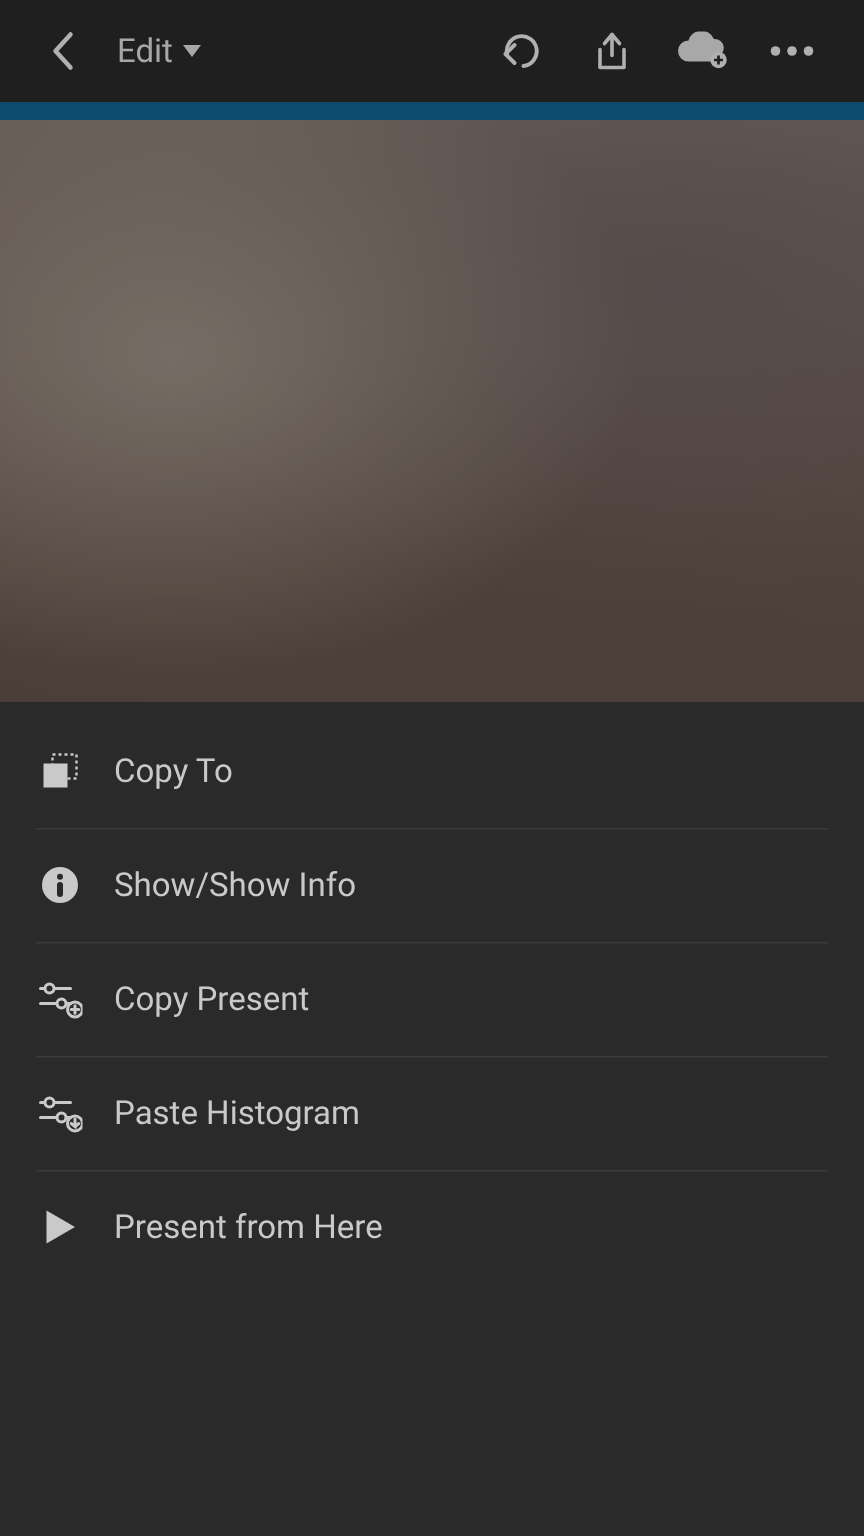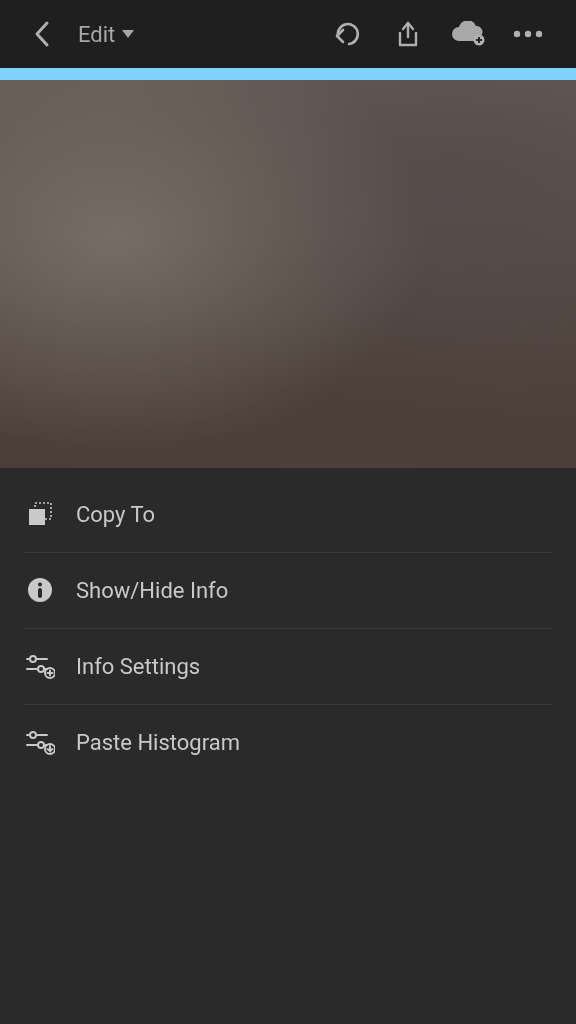--- a/index.html
+++ b/index.html
@@ -9,21 +9,21 @@
     height: 1024px;
     background: #000;
     font-family: -apple-system, BlinkMacSystemFont, "Segoe UI", Roboto, Helvetica, Arial, sans-serif;
     overflow: hidden;
     color: #b0b0b0;
   }
   .app {
     position: relative;
     width: 576px;
     height: 1024px;
-    background: #7dd3fc;
+    background: #0c4a6e;
   }
 
   
   .topbar {
     position: absolute;
     top: 0; left: 0; right: 0;
     height: 68px;
     background: #1f1f1f;
     display: flex;
     align-items: center;
@@ -164,49 +164,57 @@
 
 
     <div class="menu-item">
       <span class="menu-icon">
         <svg width="28" height="28" viewBox="0 0 28 28">
           <circle cx="14" cy="14" r="12" fill="currentColor"></circle>
           <circle cx="14" cy="8.5" r="2" fill="#2a2a2a"></circle>
           <rect x="12" y="12" width="4" height="10" rx="2" fill="#2a2a2a"></rect>
         </svg>
       </span>
-      <span class="menu-label">Show/Hide Info</span>
+      <span class="menu-label">Show/Show Info</span>
     </div>
 
 
     <div class="menu-item">
       <span class="menu-icon">
         <svg width="30" height="28" viewBox="0 0 30 28" fill="none" stroke="currentColor" stroke-width="2" stroke-linecap="round">
           <line x1="2" y1="7" x2="22" y2="7"></line>
           <circle cx="8" cy="7" r="3" fill="#2a2a2a"></circle>
           <line x1="2" y1="17" x2="22" y2="17"></line>
           <circle cx="16" cy="17" r="3" fill="#2a2a2a"></circle>
           <circle cx="25" cy="21" r="5" fill="none"></circle>
           <line x1="25" y1="18.5" x2="25" y2="23.5"></line>
           <line x1="22.5" y1="21" x2="27.5" y2="21"></line>
         </svg>
       </span>
-      <span class="menu-label">Info Settings</span>
+      <span class="menu-label">Copy Present</span>
     </div>
 
     <div class="menu-item">
       <span class="menu-icon">
         <svg width="30" height="28" viewBox="0 0 30 28" fill="none" stroke="currentColor" stroke-width="2" stroke-linecap="round">
           <line x1="2" y1="7" x2="22" y2="7"></line>
           <circle cx="8" cy="7" r="3" fill="#2a2a2a"></circle>
           <line x1="2" y1="17" x2="22" y2="17"></line>
           <circle cx="16" cy="17" r="3" fill="#2a2a2a"></circle>
           <circle cx="25" cy="21" r="5" fill="none"></circle>
           <polyline points="25,18 25,23 22.5,21" fill="none"></polyline>
           <polyline points="25,23 27.5,21" fill="none"></polyline>
         </svg>
       </span>
       <span class="menu-label">Paste Histogram</span>
     </div>
 
+    <div class="menu-item">
+      <span class="menu-icon">
+        <svg width="24" height="26" viewBox="0 0 24 26" fill="currentColor">
+          <polygon points="3,2 22,13 3,24"></polygon>
+        </svg>
+      </span>
+      <span class="menu-label">Present from Here</span>
+    </div>
 
   </div>
 </div>
 
 </body></html>

